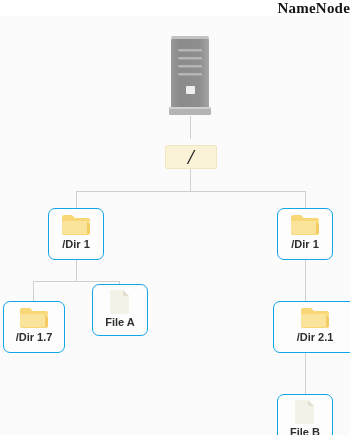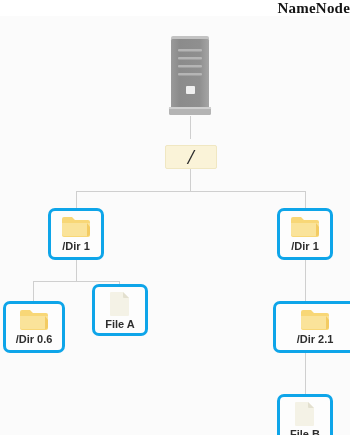--- a/index.html
+++ b/index.html
@@ -55,21 +55,21 @@
     background: #cfcfcf;
   }
   .edge.v { width: 1px; }
   .edge.h { height: 1px; }
 
   
   .node {
     position: absolute;
     box-sizing: border-box;
     background: #fdfdfd;
-    border: 3px solid #0ea5e9;
+    border: 1px solid #0ea5e9;
     border-radius: 7px;
     display: flex;
     flex-direction: column;
     align-items: center;
     justify-content: flex-start;
     padding-top: 4px;
     text-align: center;
   }
   .node .label {
     font-size: 11px;
@@ -182,21 +182,21 @@
       </svg>
       <span class="label">/Dir 1</span>
     </div>
 
     <div class="node" style="left:3px; top:285px; width:62px; height:52px;">
       <svg class="folder-icon" width="30" height="24" viewBox="0 0 30 24">
         <path d="M1 4 a2 2 0 0 1 2-2 h8 l3 3 h13 a2 2 0 0 1 2 2 v13 a2 2 0 0 1 -2 2 h-24 a2 2 0 0 1 -2 -2 z" fill="#f8d777"></path>
         <path d="M1 8 h28 v11 a2 2 0 0 1 -2 2 h-24 a2 2 0 0 1 -2 -2 z" fill="#fae39a"></path>
         <path d="M26 8 l3 4 v7 a2 2 0 0 1 -2 2 h-1 z" fill="#f3cb62"></path>
       </svg>
-      <span class="label">/Dir 0.6</span>
+      <span class="label">/Dir 1.7</span>
     </div>
 
     <div class="node" style="left:92px; top:268px; width:56px; height:52px;">
       <svg class="file-icon" width="24" height="26" viewBox="0 0 24 26">
         <path d="M3 1 h12 l6 6 v17 a1 1 0 0 1 -1 1 h-17 a1 1 0 0 1 -1 -1 v-22 a1 1 0 0 1 1 -1 z" fill="#f4f2e6"></path>
         <path d="M15 1 l6 6 h-5 a1 1 0 0 1 -1 -1 z" fill="#e3e0cf"></path>
       </svg>
       <span class="label">File A</span>
     </div>
 

